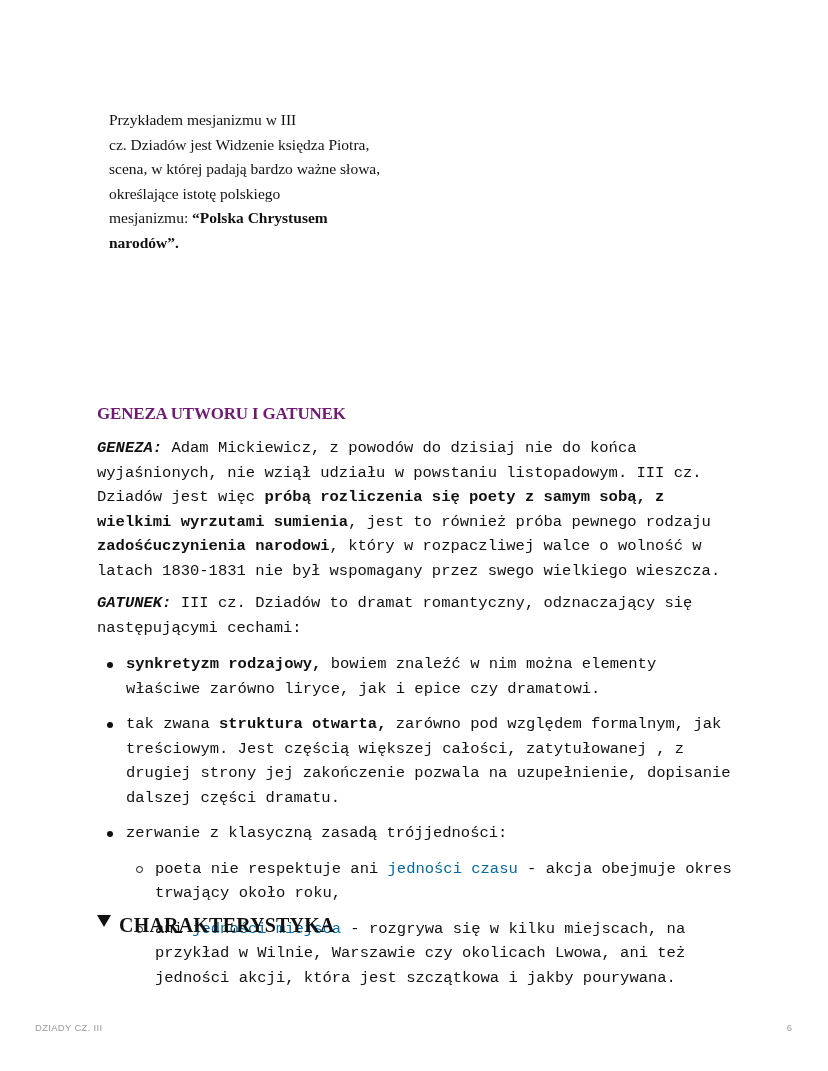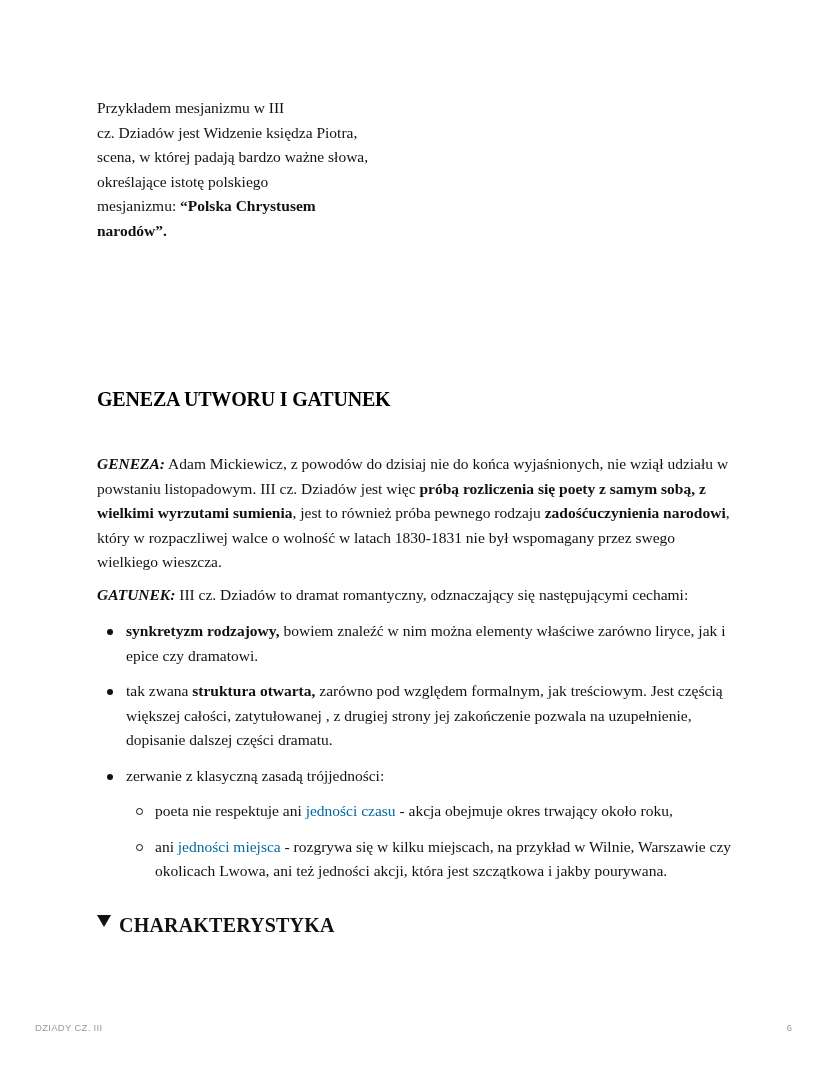--- a/index.html
+++ b/index.html
@@ -31,38 +31,39 @@
       width: 300px;
       color: #4a8ab5;
       font-size: 15.5px;
       line-height: 24.5px;
       margin: 0 0 10px 0;
     }
     .narrow-para {
       width: 295px;
       font-size: 15.5px;
       line-height: 24.5px;
+      margin: 12px;
+    }
+    .section-title {
+      position: absolute;
+      left: 97px;
+      top: 404px;
       margin: 0;
-    }
-    .section-title {
-      position: absolute;
-      left: 97px;
-      top: 388px;
-      margin: 0;
-      font-size: 20px;
+      font-size: 17px;
       font-weight: bold;
-      color: #000000;
+      color: #701a75;
       letter-spacing: -0.2px;
       font-family: "Liberation Serif", "DejaVu Serif", serif;
     }
     .body-block {
       position: absolute;
       left: 97px;
-      top: 452px;
+      top: 436px;
       width: 640px;
+      font-family: Liberation Mono, monospace;
     }
     .para {
       font-size: 15.5px;
       line-height: 24.5px;
       margin: 0 0 8px 0;
     }
     .lead {
       font-style: italic;
       font-weight: bold;
     }

